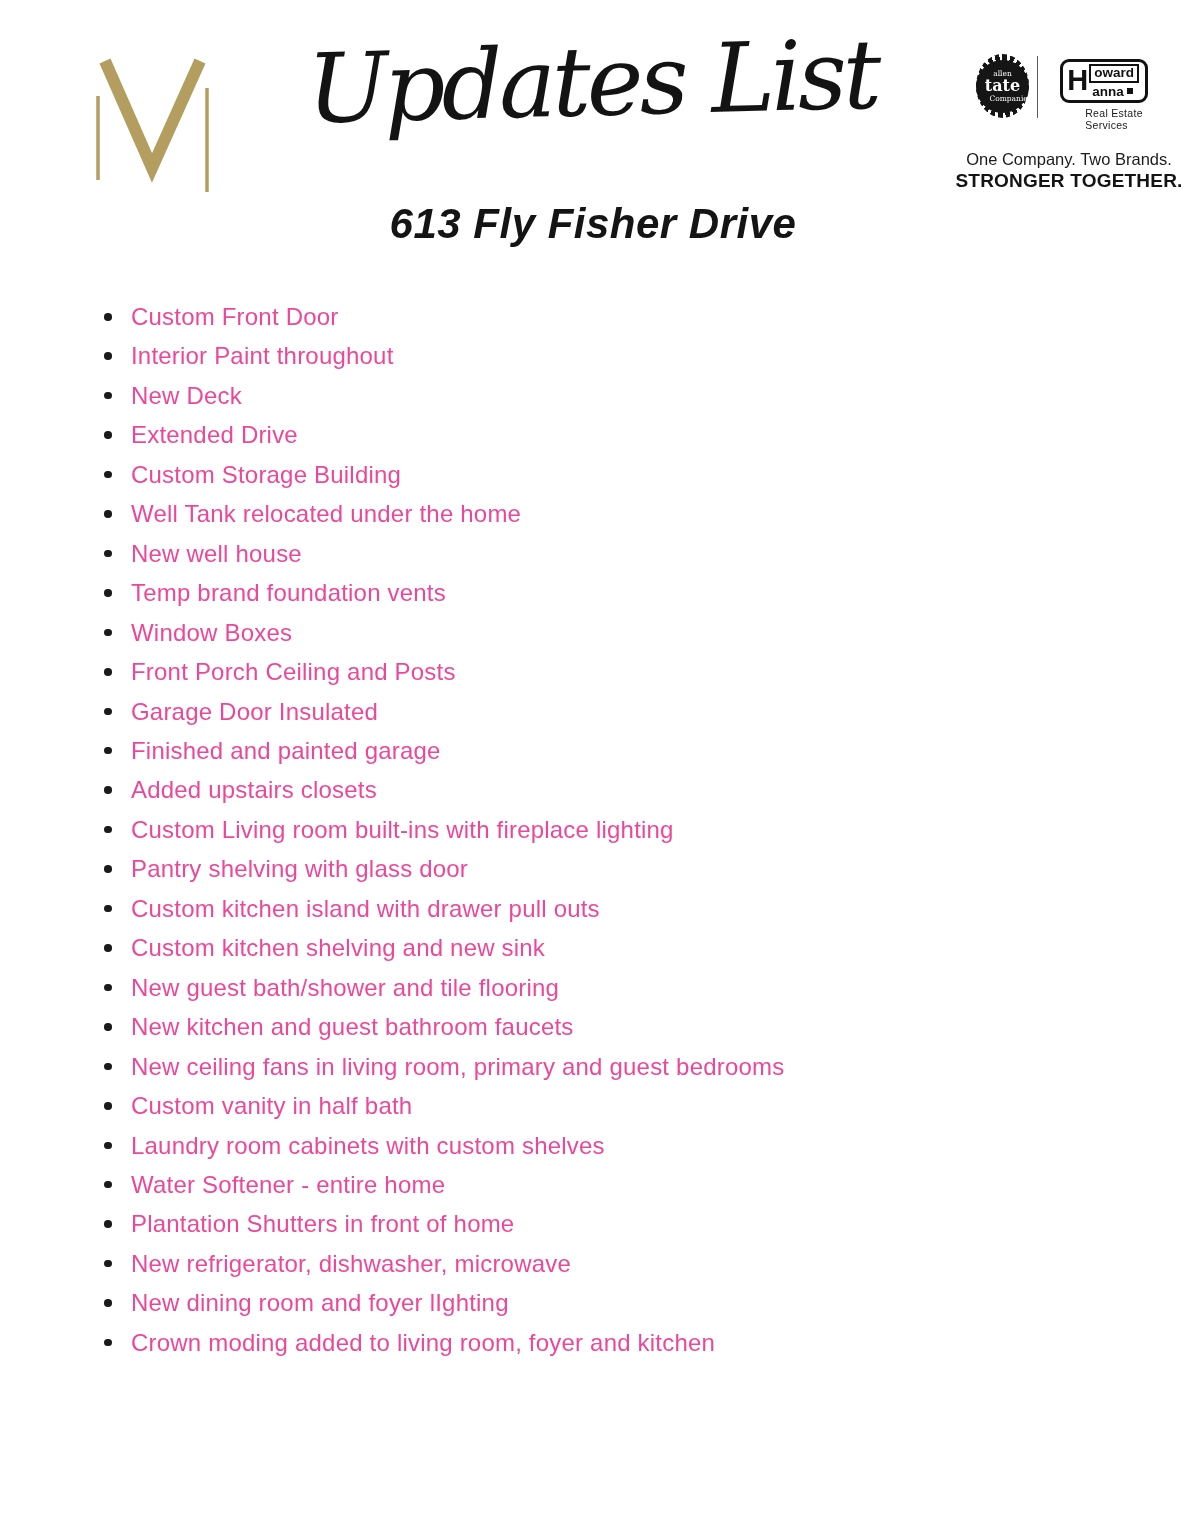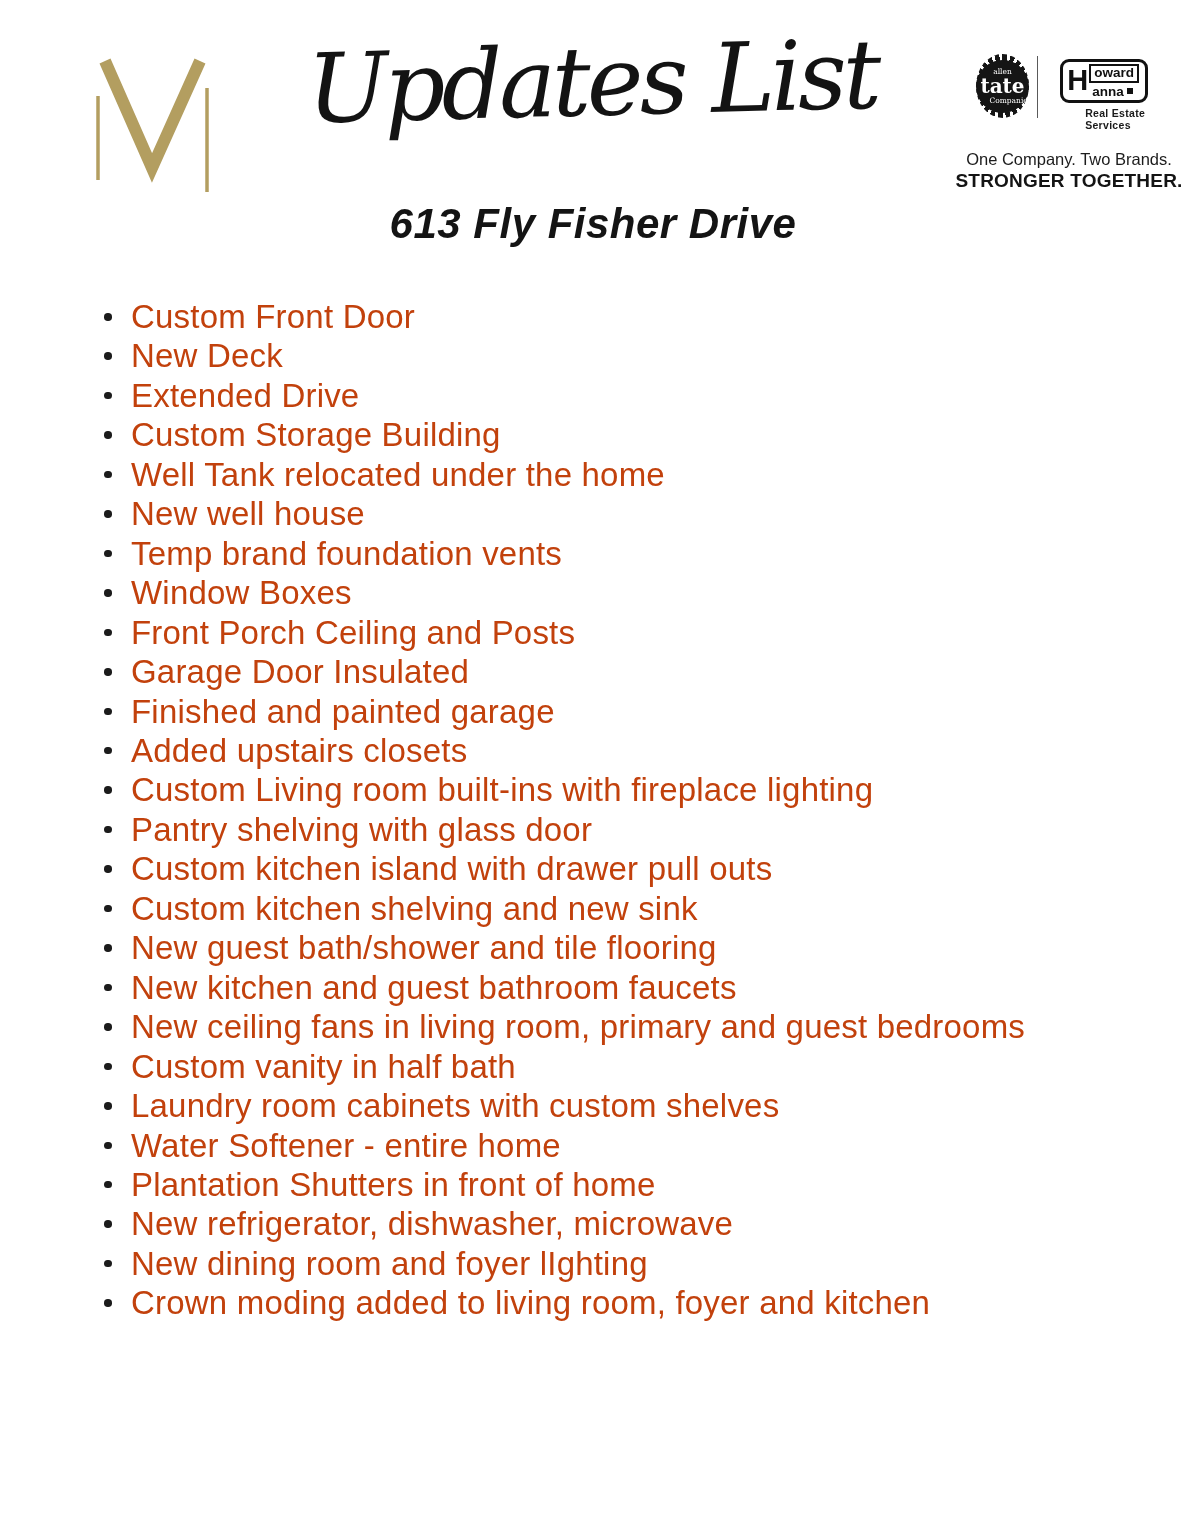--- a/index.html
+++ b/index.html
@@ -37,47 +37,47 @@
     width:64px; height:64px; border-radius:50%;
     background:repeating-conic-gradient(#151515 0deg 9deg, #ffffff 9deg 15deg);
     display:flex;
   }
   .seal-inner {
     margin:auto; width:53px; height:53px; border-radius:50%; background:#151515;
     color:#fff; display:flex; flex-direction:column; align-items:center; justify-content:center;
     line-height:1;
   }
   .seal-allen { font-size:7.5px; font-family:"DejaVu Serif", serif; }
-  .seal-tate  { font-size:20px; font-weight:bold; font-family:"DejaVu Serif", serif; margin:1px 0; }
+  .seal-tate  { font-size:16px; font-weight:bold; font-family:"DejaVu Serif", serif; margin:1px 0; }
   .seal-comp  { font-size:7.5px; font-family:"DejaVu Serif", serif;padding-left:16px; }
   .vdiv { width:1.5px; height:62px; background:#5a5a5a; margin-top:2px; }
 
   .hh-wrap { display:flex; flex-direction:column; align-items:center; padding-top:5px; }
   .hh-box {
     display:flex; align-items:center; border:3.5px solid #111; border-radius:9px;
     padding:2px 6px 2px 4px; background:#fff;
   }
   .hh-h { font-size:29px; font-weight:bold; color:#111; line-height:0.95; margin-right:1px; }
   .hh-col { display:flex; flex-direction:column; line-height:1; }
   .hh-top { border:2.5px solid #111; padding:0 3px 1px; font-weight:bold; font-size:13.5px; color:#111; }
   .hh-bottom { display:flex; align-items:center; font-weight:bold; font-size:13.5px; color:#111; padding:2px 3px 0; }
   .hh-sq { width:6px; height:6px; background:#111; margin-left:3px; }
-  .hh-services { font-size:10.5px; font-weight:bold; color:#1a1a1a; margin-top:4px; letter-spacing:0.3px;margin-left:39px; }
+  .hh-services { font-size:10.5px; font-weight:normal; color:#1a1a1a; margin-top:4px; letter-spacing:0.3px;margin-left:39px; }
 
   .tagline1 { margin-top:19px; font-size:16.5px; color:#1c1c1c; white-space:nowrap; }
   .tagline2 { margin-top:1px; font-size:19px; font-weight:bold; color:#141414; letter-spacing:0.2px; white-space:nowrap; }
 
   
   .updates {
     position:absolute; left:97px; top:297px; right:16px;
     margin:0; padding:0; list-style:none;
   }
   .updates li {
     position:relative; padding-left:34px;
-    font-size:33px; line-height:39.45px; color:#c2410c;
+    font-size:24px; line-height:39.45px; color:#ec4899;
     letter-spacing:0.2px; white-space:nowrap;
   }
   .updates li::before {
     content:""; position:absolute; left:7px; top:16px;
     width:7.5px; height:7.5px; border-radius:50%; background:#1b1b1b;
   }
 </style>
 </head>
 <body>
 
@@ -118,20 +118,21 @@
       </div>
     </div>
     <div class="tagline1">One Company. Two Brands.</div>
     <div class="tagline2">STRONGER TOGETHER.</div>
   </div>
 
   <div class="address">613 Fly Fisher Drive</div>
 
   <ul class="updates">
       <li>Custom Front Door</li>
+      <li>Interior Paint throughout</li>
       <li>New Deck</li>
       <li>Extended Drive</li>
       <li>Custom Storage Building</li>
       <li>Well Tank relocated under the home</li>
       <li>New well house</li>
       <li>Temp brand foundation vents</li>
       <li>Window Boxes</li>
       <li>Front Porch Ceiling and Posts</li>
       <li>Garage Door Insulated</li>
       <li>Finished and painted garage</li>

